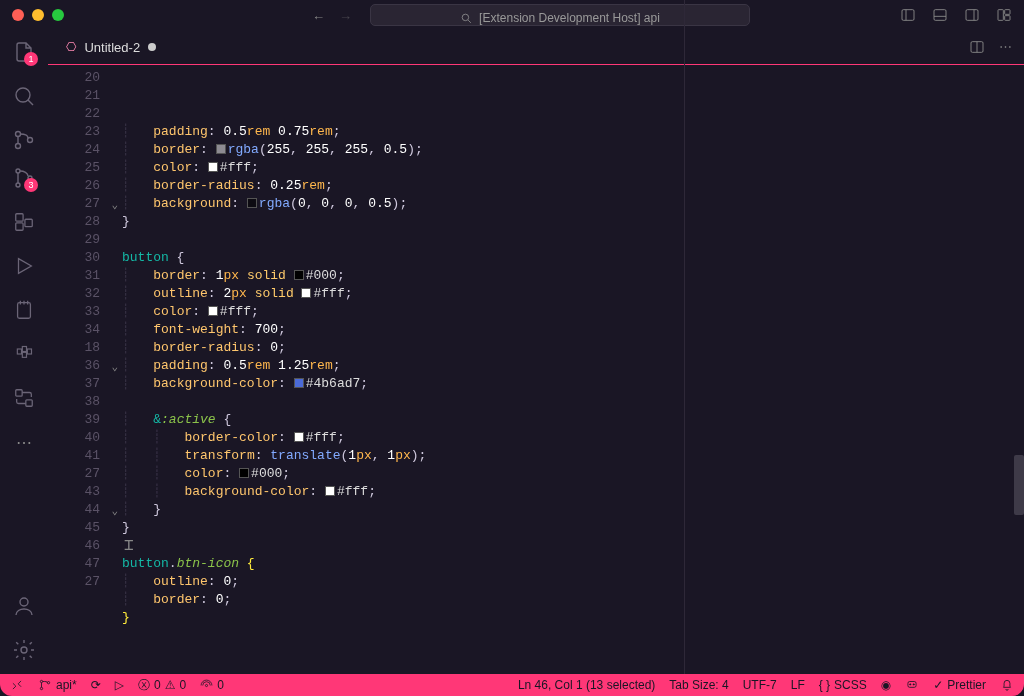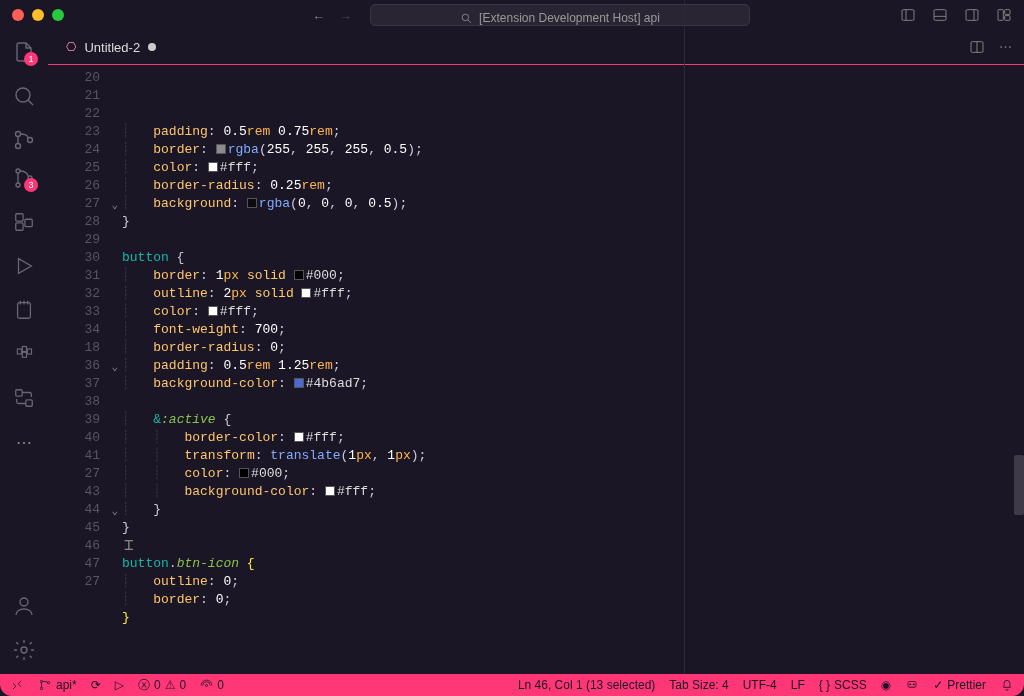--- a/index.html
+++ b/index.html
@@ -345,21 +345,21 @@
   <span class="item">
       <svg width="13" height="13" viewBox="0 0 24 24">
         <circle cx="12" cy="12" r="2"></circle>
         <path d="M5 12a7 7 0 0 1 14 0M2 12a10 10 0 0 1 20 0"></path>
       </svg>
       <span>0</span>
     </span>
   <span class="sep"></span>
   <span class="item">Ln 46, Col 1 (13 selected)</span>
   <span class="item">Tab Size: 4</span>
-  <span class="item">UTF-4</span>
+  <span class="item">UTF-7</span>
   <span class="item">LF</span>
   <span class="item">{ } <span>SCSS</span></span>
   <span class="item">◉</span>
   <span class="item">
       <svg width="14" height="14" viewBox="0 0 24 24">
         <rect x="5" y="6" width="14" height="10" rx="3"></rect>
         <circle cx="9" cy="11" r="1" fill="currentColor"></circle>
         <circle cx="15" cy="11" r="1" fill="currentColor"></circle>
       </svg>
     </span>

